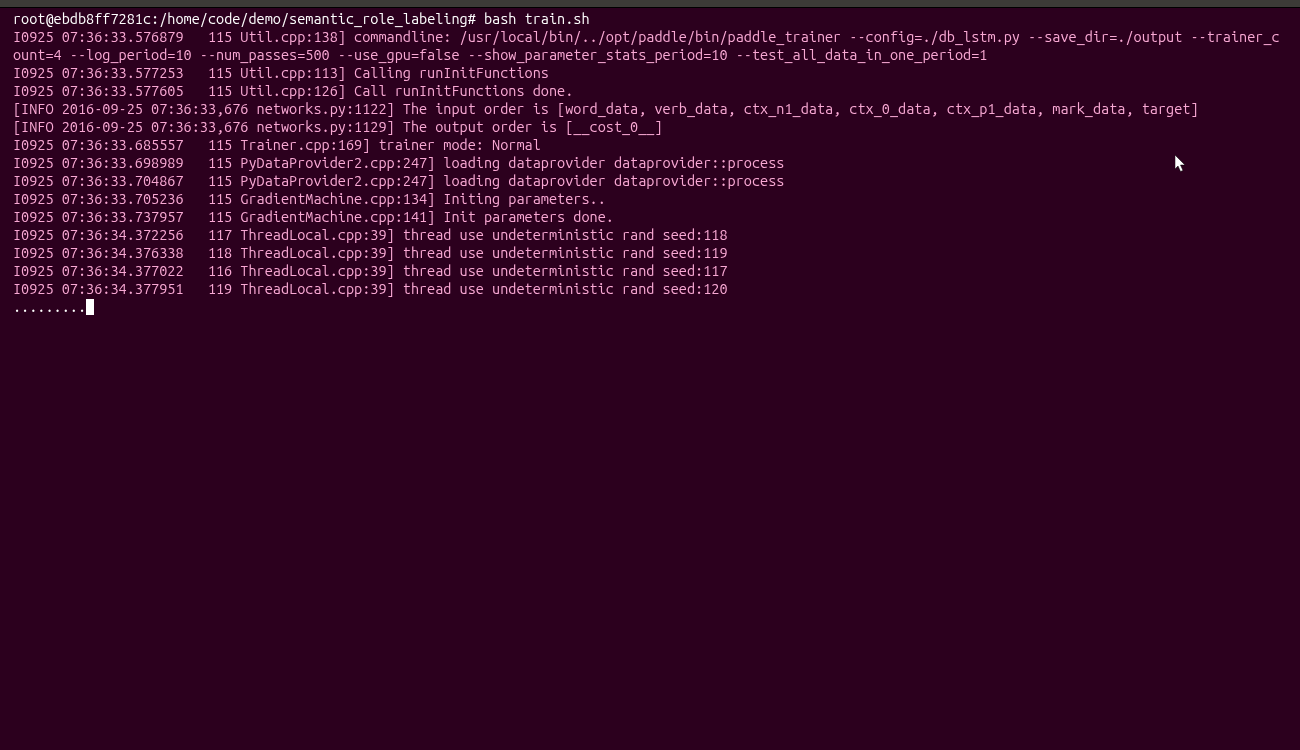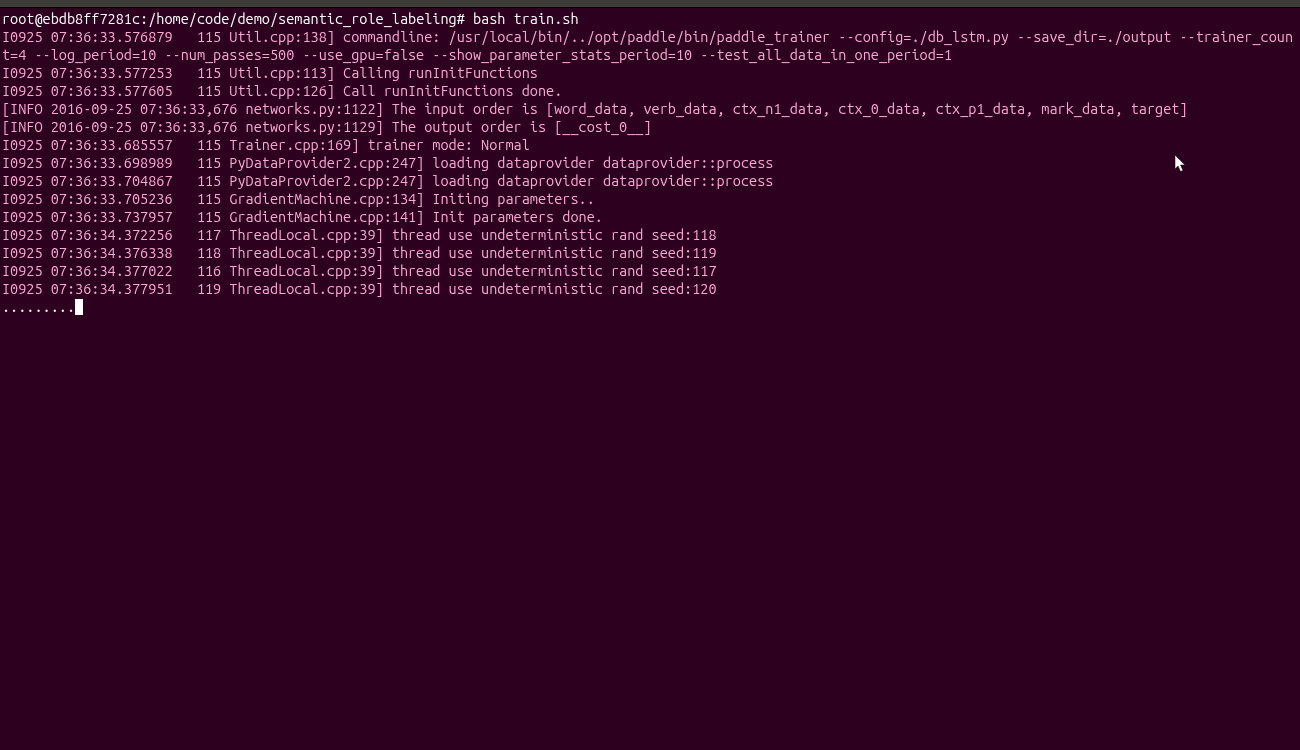--- a/index.html
+++ b/index.html
@@ -19,21 +19,21 @@
       position: relative;
       padding: 0;
     }
     .title-bar {
       width: 100%;
       height: 8px;
       background: #3c3b37;
       border-bottom: 1px solid #000;
     }
     .terminal-content {
-      padding: 2px 2px;
+      padding: 2px 13px;
       white-space: pre-wrap;
       word-break: break-all;
       position: relative;
     }
     .prompt-line {
       display: inline;
     }
     .prompt-user {
       color: #ffffff;
     }

